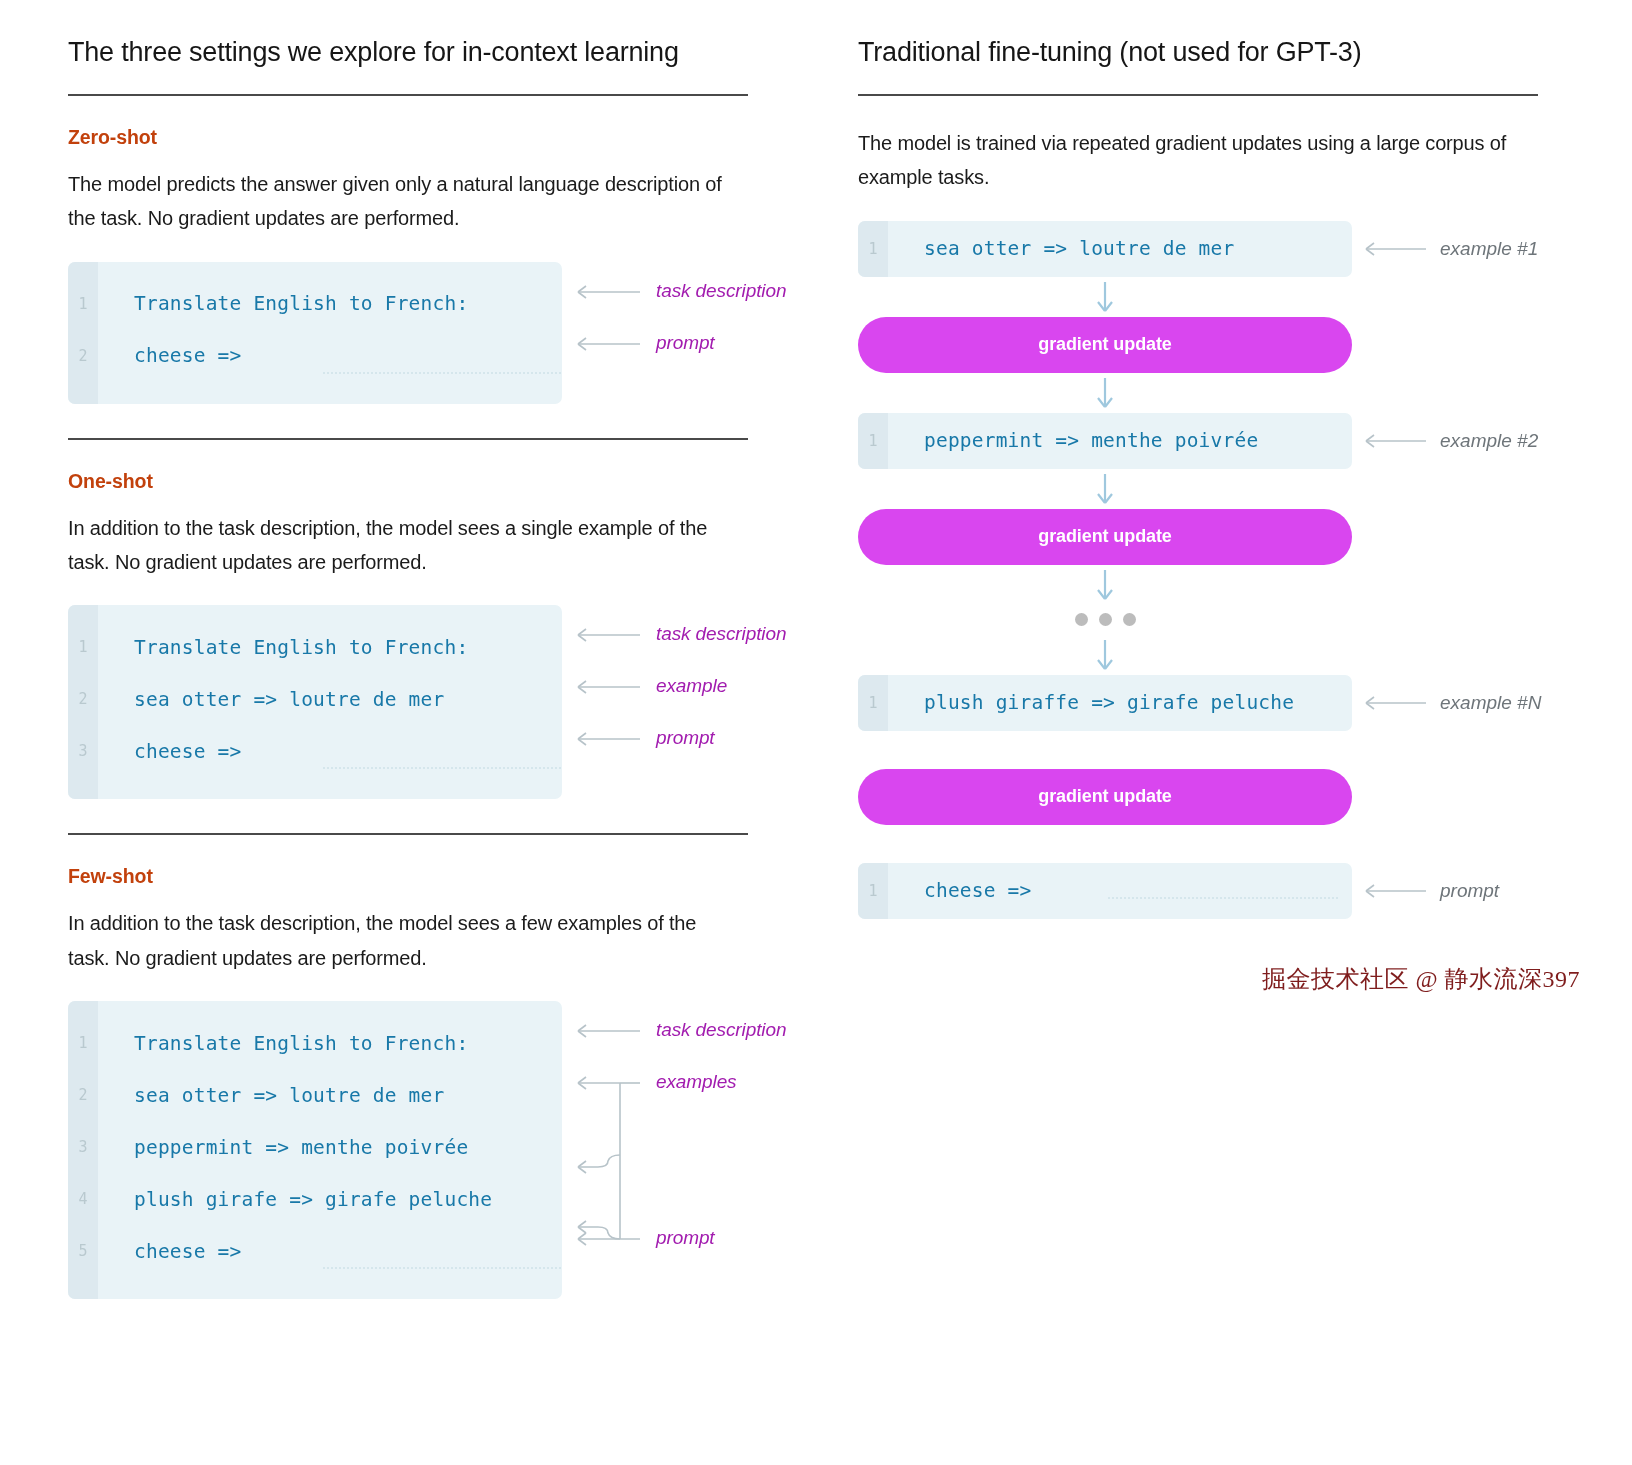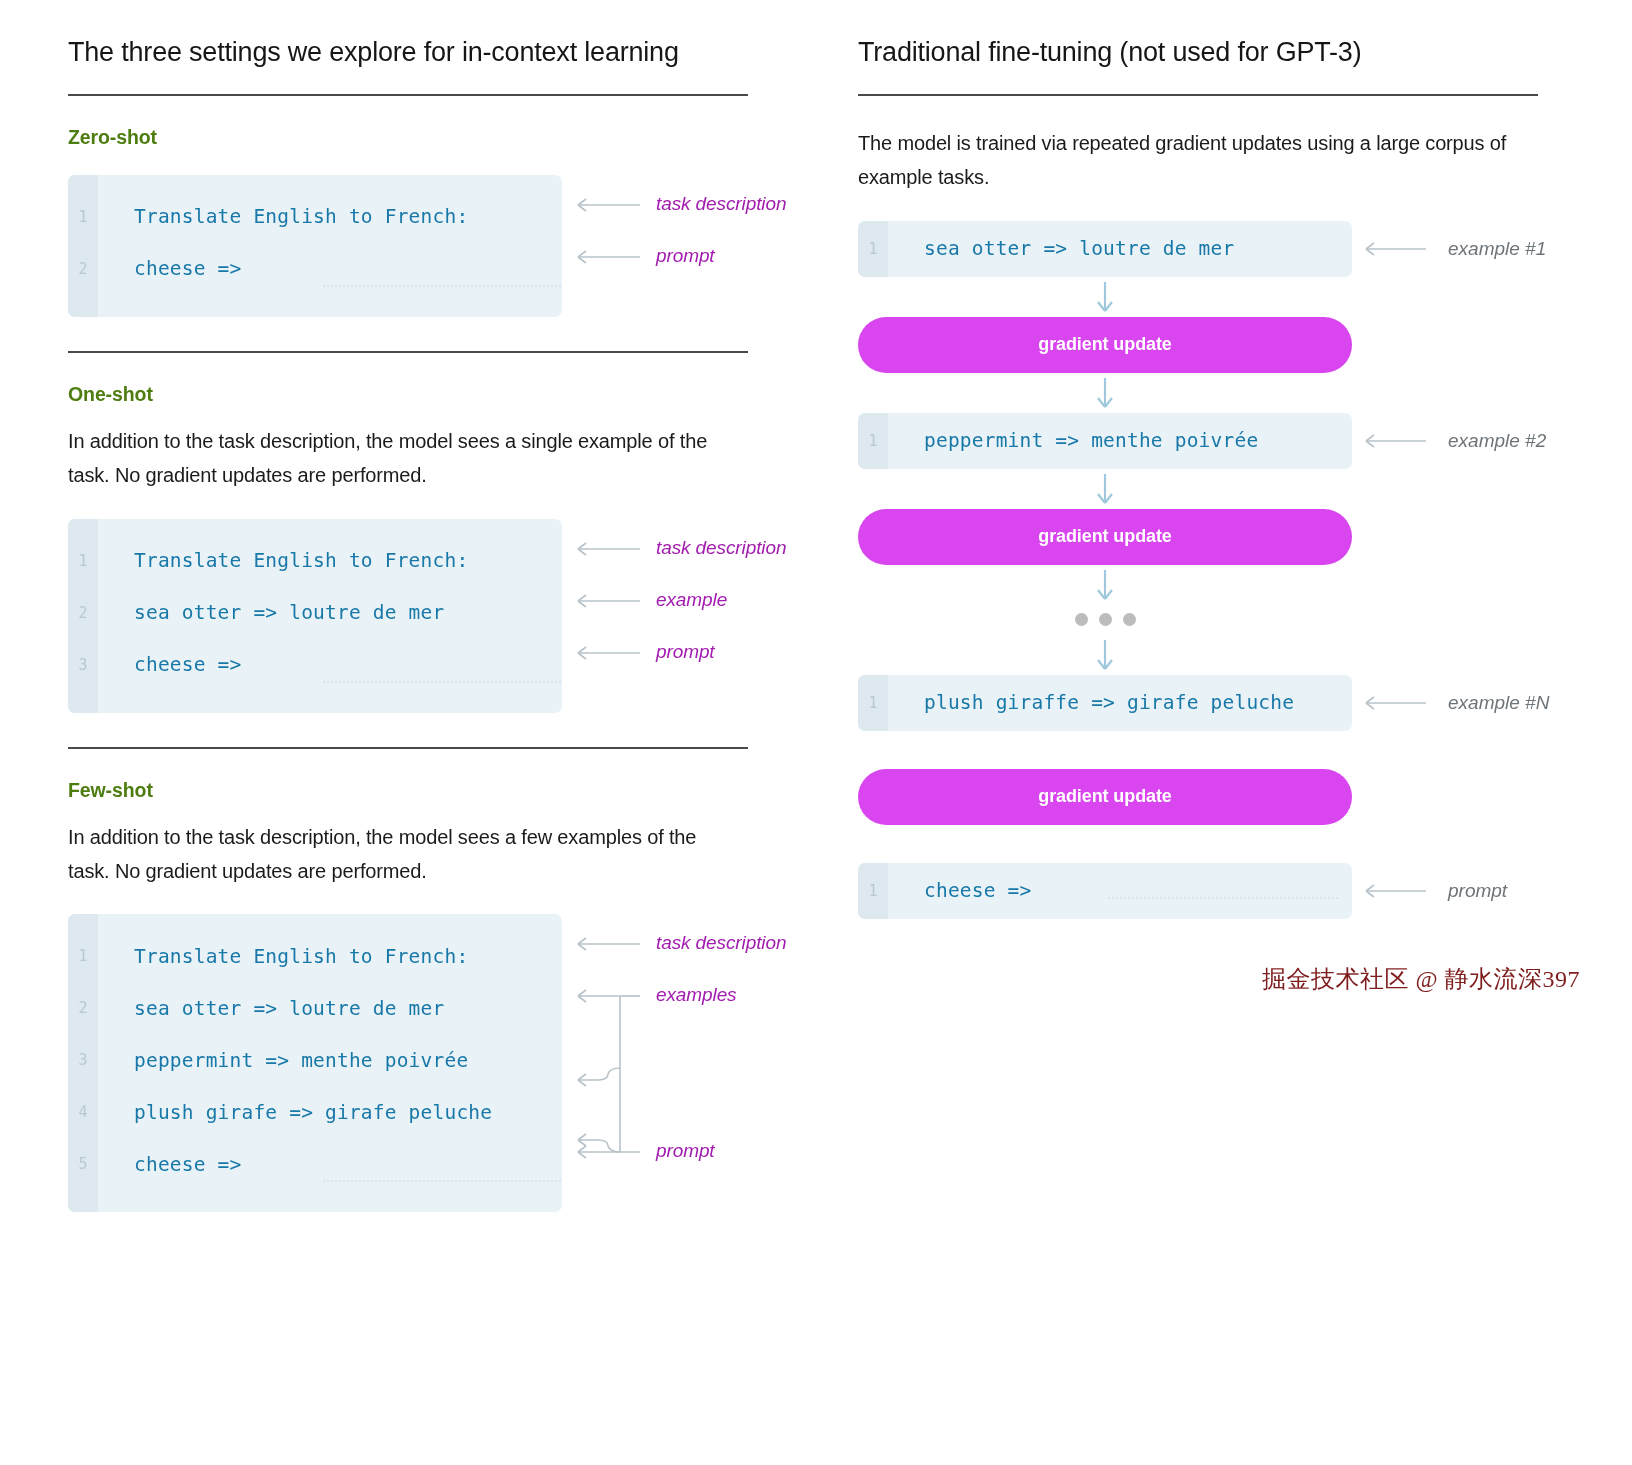--- a/index.html
+++ b/index.html
@@ -44,21 +44,21 @@
   .section { margin-top: 30px; }
   .section-rule {
     width: 680px;
     border-top: 2px solid #4a4a4a;
     margin: 34px 0 0 0;
   }
 
   .sec-head {
     font-size: 19.5px;
     font-weight: 700;
-    color: #4d7c0f;
+    color: #c2410c;
     letter-spacing: -0.1px;
   }
   .sec-desc {
     margin-top: 18px;
     font-size: 20px;
     line-height: 1.72;
     color: #1b1b1b;
     max-width: 660px;
     letter-spacing: -0.15px;
   }
@@ -184,21 +184,21 @@
     left: 500px;
     display: flex;
     align-items: center;
     gap: 0;
   }
   .flow-annot .lbl {
     font-size: 19px;
     font-style: italic;
     color: #6e757a;
     white-space: nowrap;
-    margin-left: 18px;
+    margin-left: 10px;
   }
 
   .watermark {
     position: absolute;
     right: 52px;
     bottom: 48px;
     font-size: 24px;
     color: #7f1d1d;
     letter-spacing: 0.5px;
     font-family: Liberation Serif, serif;
@@ -208,20 +208,21 @@
 <body>
 
 <div class="page">
 
   <div class="col col-left">
     <div class="col-title">The three settings we explore for in-context learning</div>
     <div class="title-rule rule-left"></div>
 
     <div class="section">
       <div class="sec-head">Zero-shot</div>
+      <div class="sec-desc">The model predicts the answer given only a natural language description of the task. No gradient updates are performed.</div>
 
       <div class="code-wrap">
         <div class="code-card">
           <div class="gutter-bg"></div>
           <div class="code-row">
             <span class="ln">1</span>
             <span class="code-txt">Translate English to French:</span>
           </div>
           <div class="code-row">
             <span class="ln">2</span>

